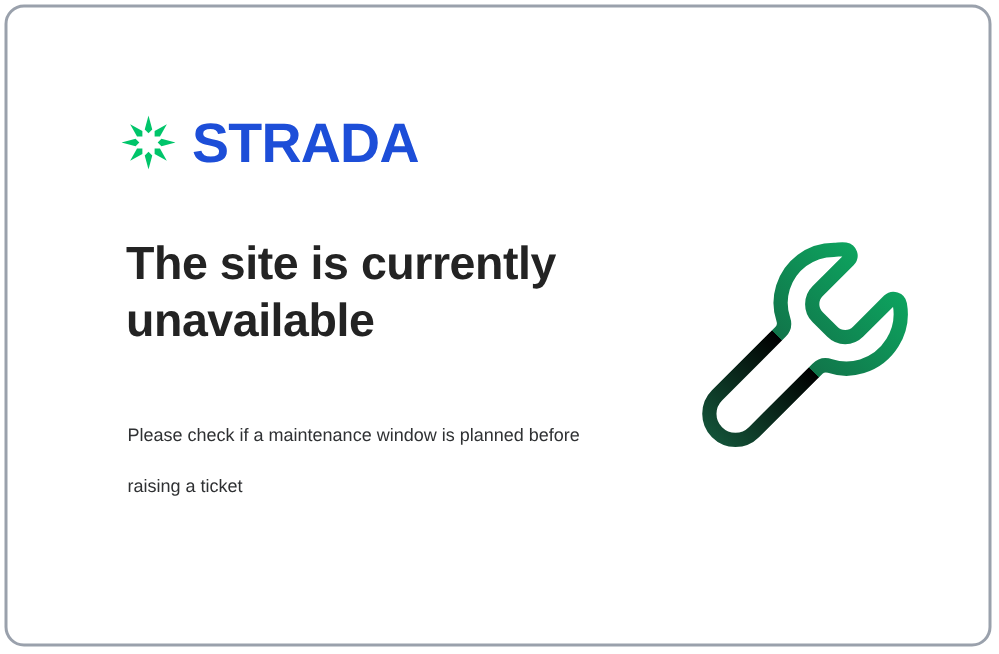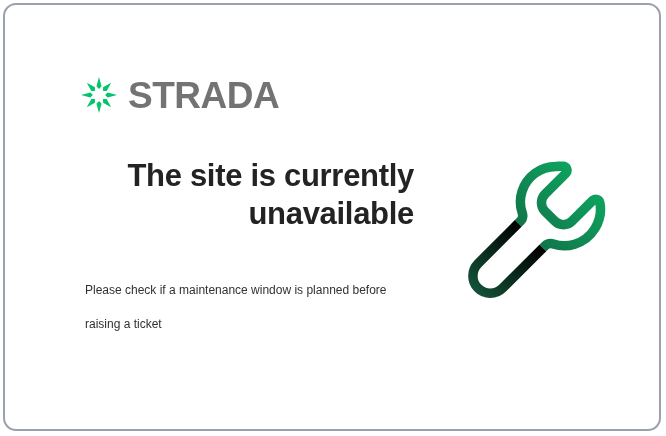--- a/index.html
+++ b/index.html
@@ -41,38 +41,37 @@
     height: 36px;
     display: block;
     flex: none;
   }
   .brand-word {
     margin-left: 11px;
     font-size: 37px;
     font-weight: bold;
     letter-spacing: -0.5px;
     line-height: 1;
-    color: #737373;
+    color: #1d4ed8;
     white-space: nowrap;
     font-family: "Liberation Sans", sans-serif;
   }
 
   
   .headline {
     position: absolute;
     left: 79px;
     top: 152px;
     width: 330px;
     margin: 0;
     font-size: 31px;
     font-weight: bold;
     line-height: 38px;
     letter-spacing: -0.3px;
     color: #232323;
-    text-align: right;
   }
   .body-copy {
     position: absolute;
     left: 80px;
     top: 268px;
     width: 310px;
     margin: 0;
     font-size: 12px;
     font-weight: normal;
     line-height: 34px;

